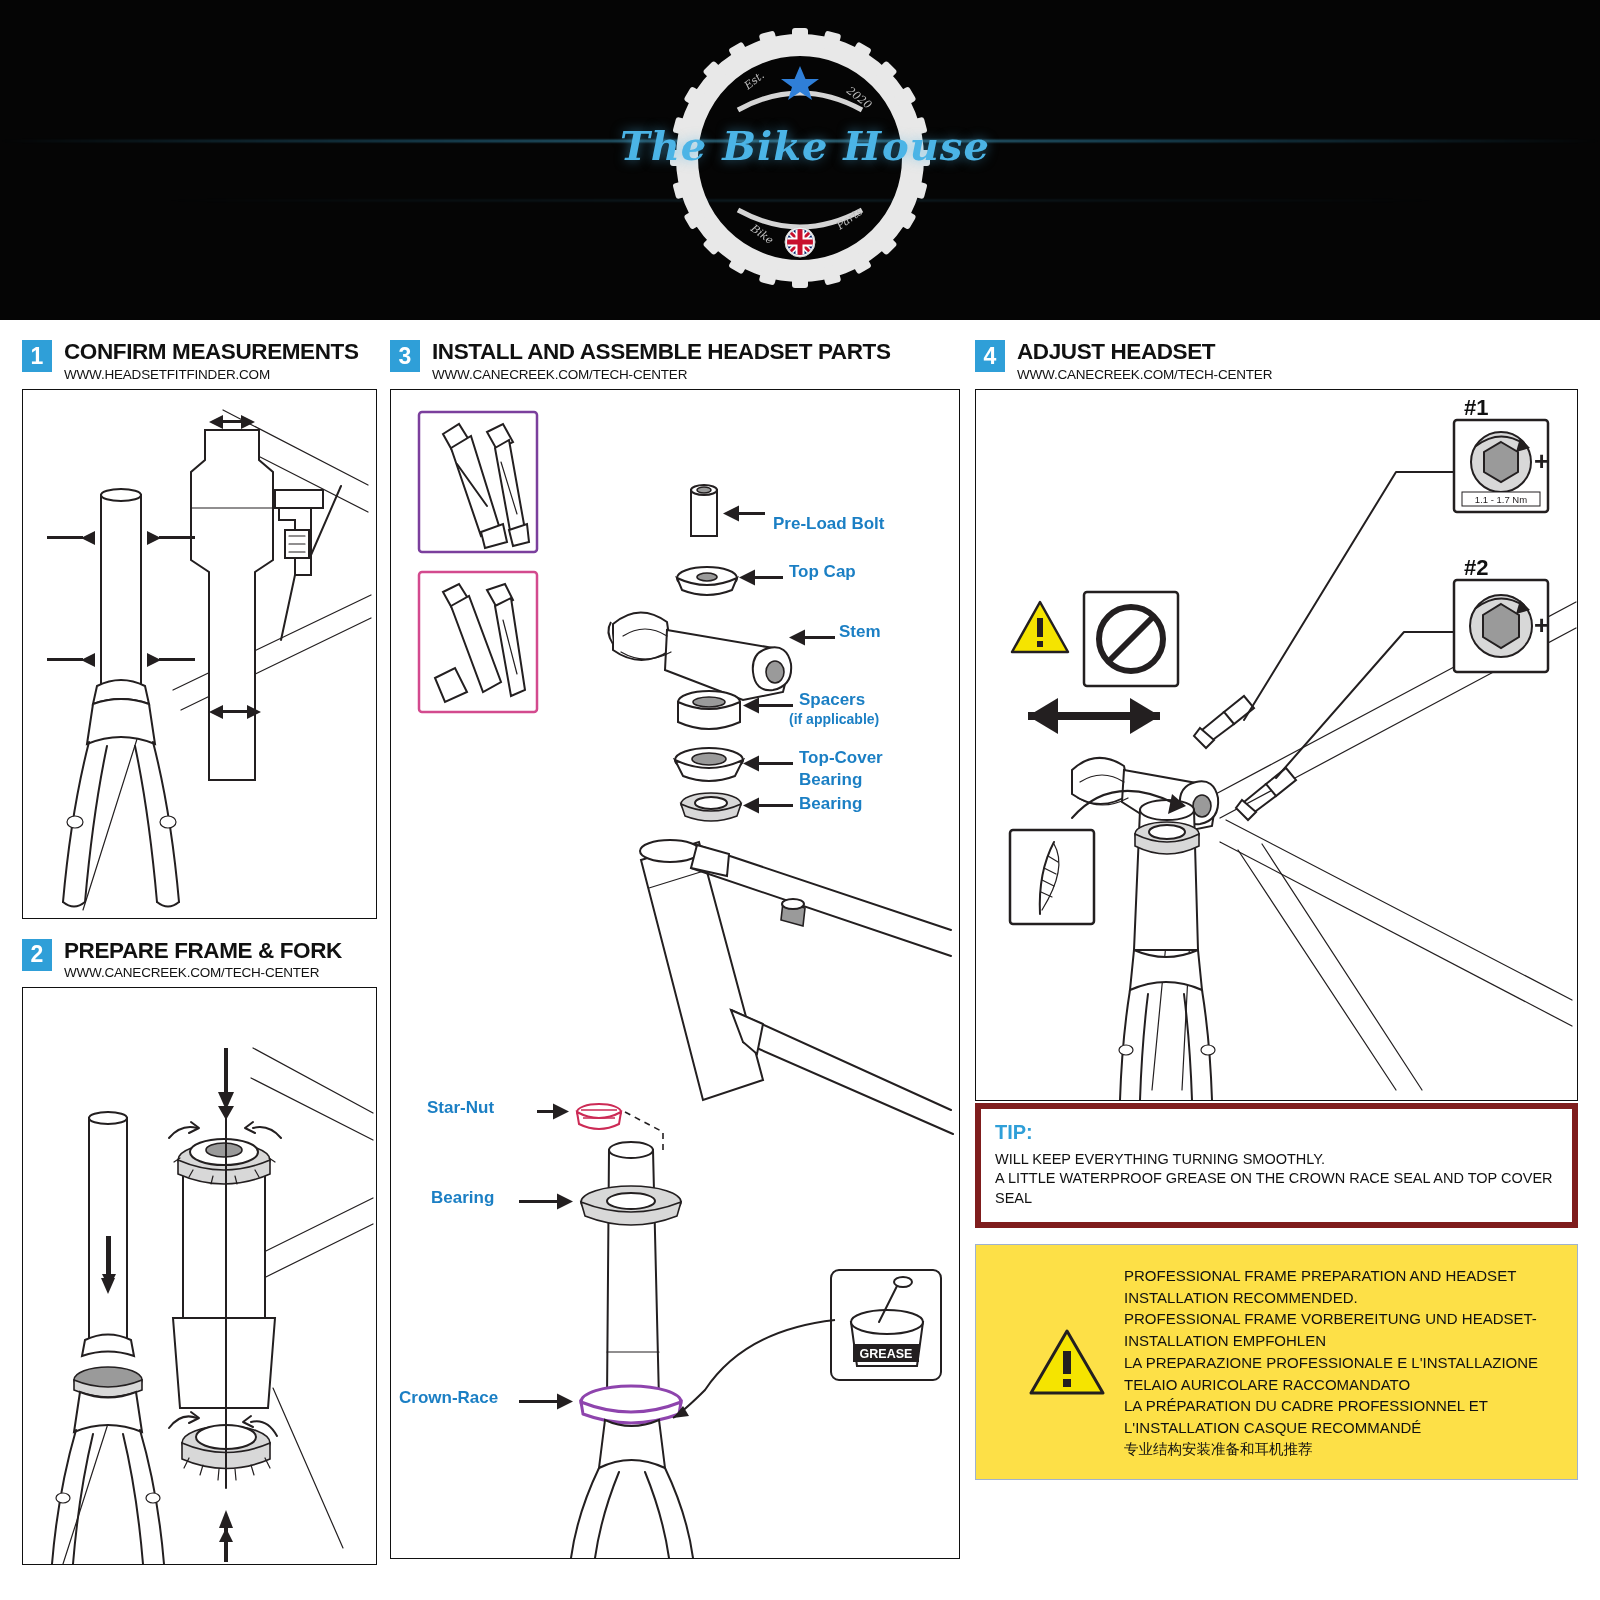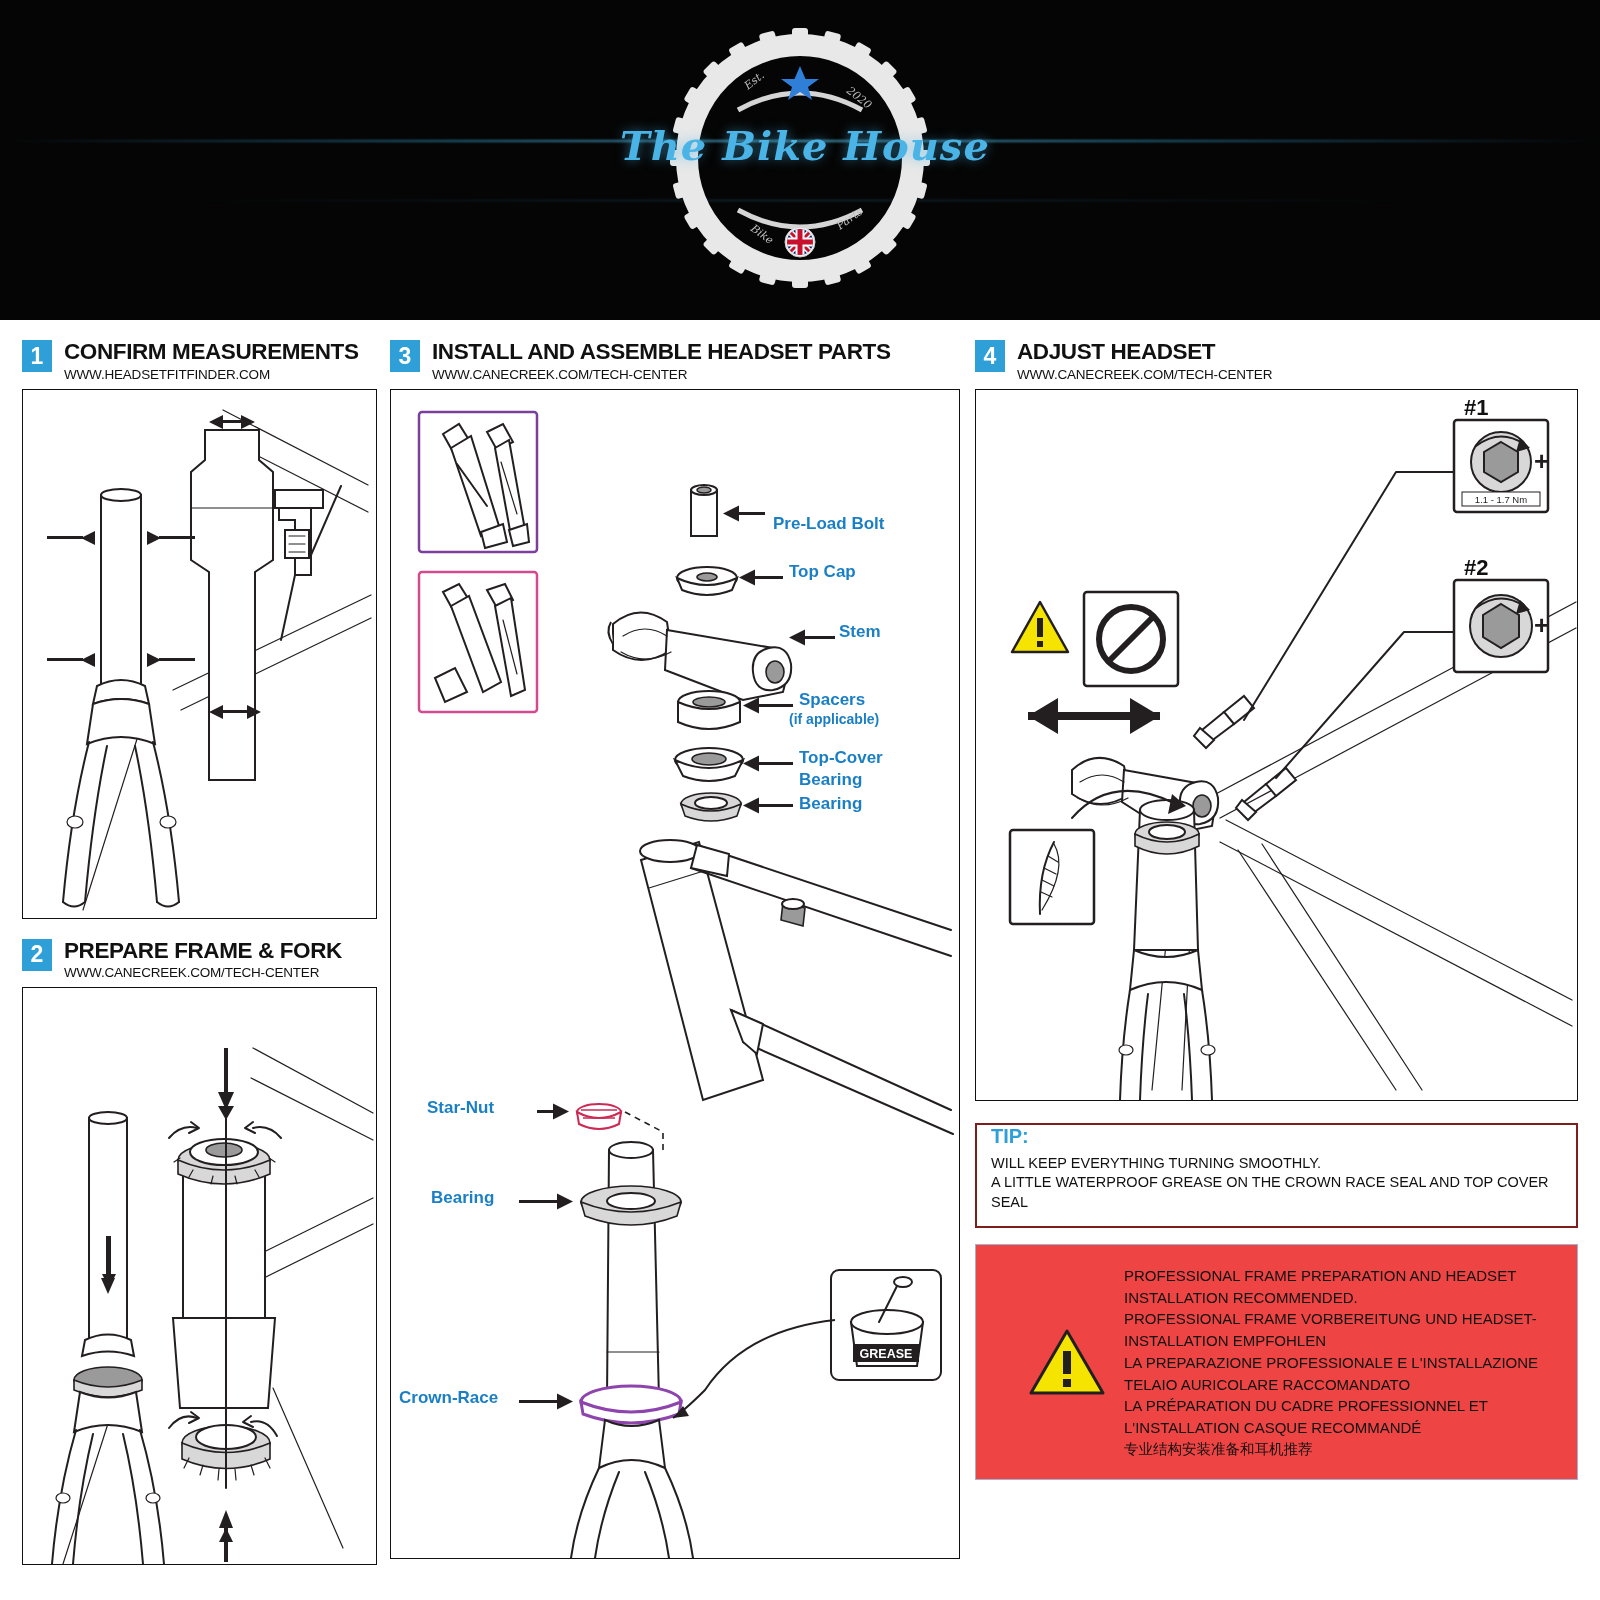--- a/index.html
+++ b/index.html
@@ -121,43 +121,43 @@
     font-weight: bold;
     font-size: 17px;
     color: #1b7fc4;
     white-space: nowrap;
     line-height: 1.12;
   }
   .lbl.small { font-size: 14px; font-weight: bold; }
 
   
   .tip-box {
-    border: 2px solid #7f1d1d;
-    padding: 0 14px 14px 14px;
-    margin-top: 22px;
+    border: 6px solid #7f1d1d;
+    padding: 12px 14px 14px 14px;
+    margin-top: 2px;
     background: #fff;
   }
   .tip-title {
     color: #2f9fd8;
     font-weight: bold;
     font-size: 20px;
     margin-bottom: 6px;
     font-family: "Liberation Sans", sans-serif;
   }
   .tip-body {
     font-size: 14.5px;
     color: #111;
     line-height: 1.35;
     font-family: "Liberation Sans", sans-serif;
   }
 
   
   .warn-box {
     margin-top: 16px;
-    background: #ef4444;
+    background: #fde047;
     border: 1px solid #9fb2cf;
     display: flex;
     align-items: center;
     gap: 18px;
     padding: 16px 18px 16px 52px;
     min-height: 236px;
   }
   .warn-text {
     font-size: 15px;
     line-height: 1.45;

